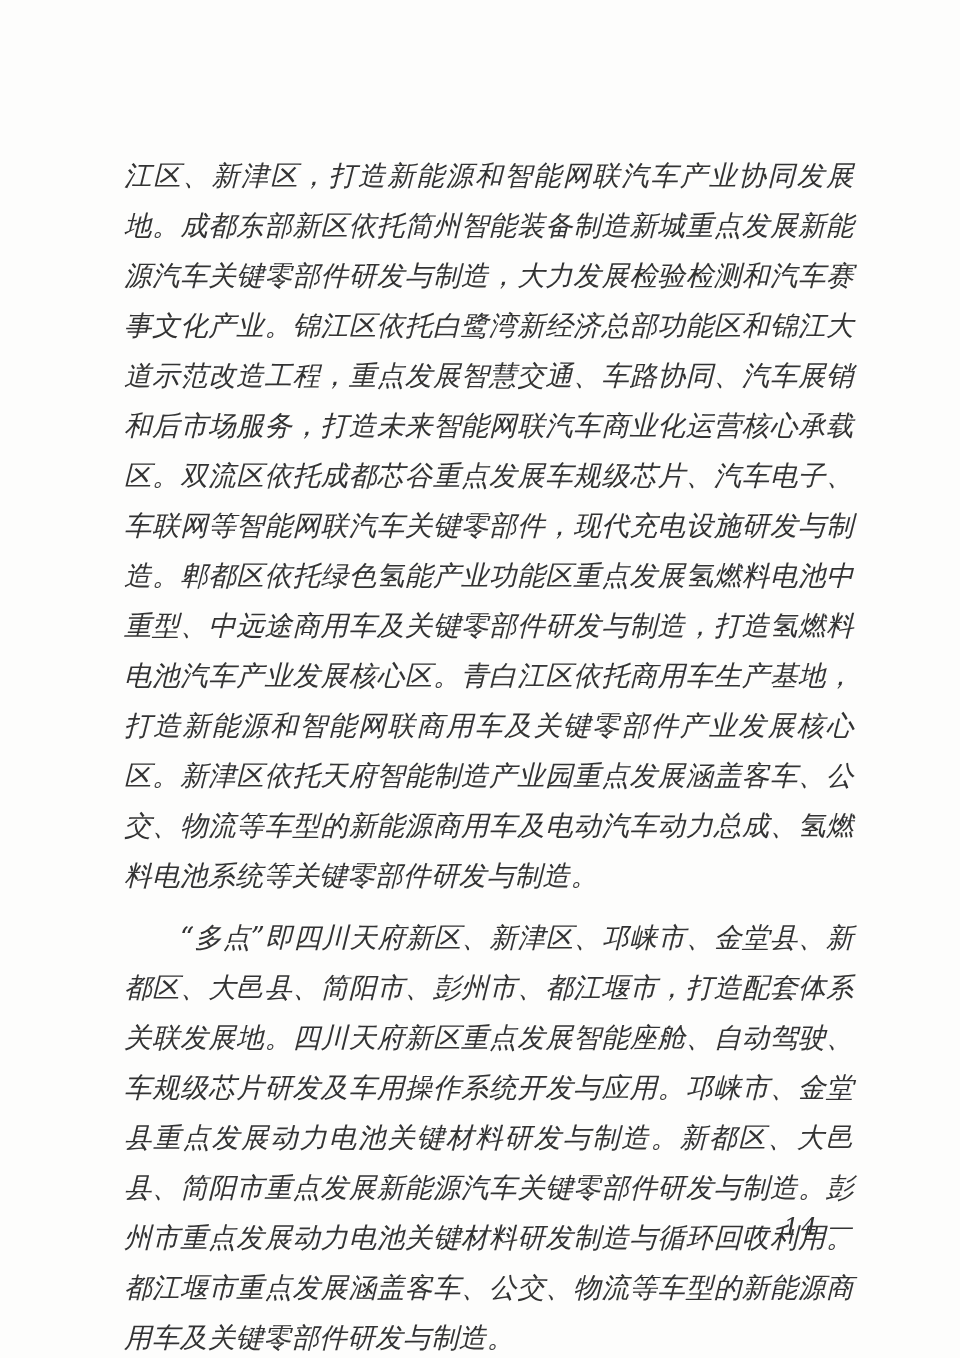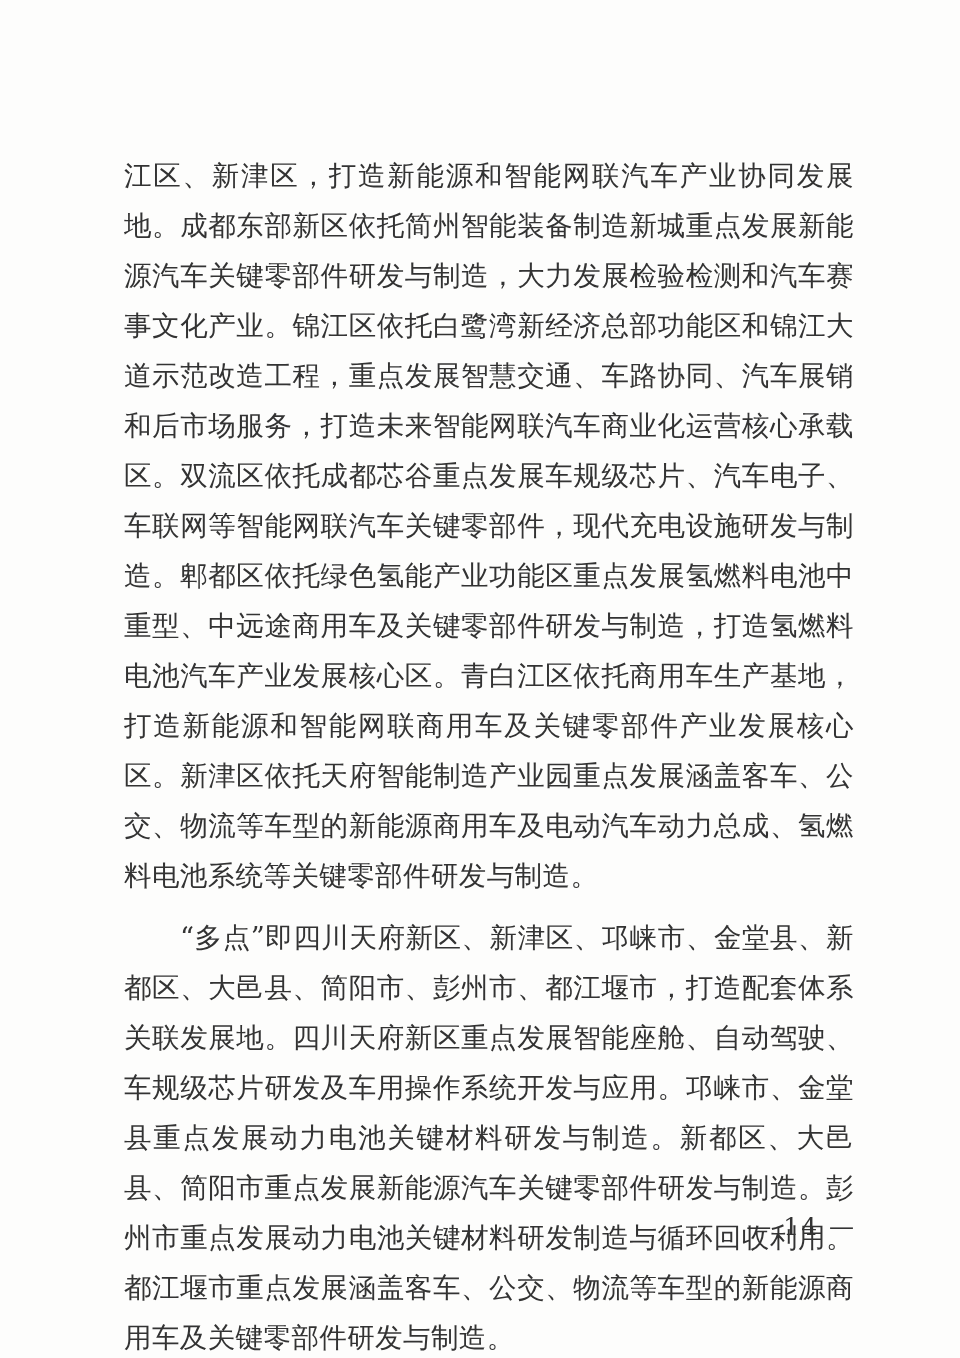--- a/index.html
+++ b/index.html
@@ -15,20 +15,21 @@
     position: relative;
     overflow: hidden;
   }
   .page {
     position: absolute;
     left: 0;
     top: 0;
     width: 960px;
     height: 1358px;
     background: #fdfdfc;
+    font-style: italic;
   }
   .content {
     position: absolute;
     left: 124px;
     top: 150px;
     width: 730px;
   }
   .para {
     font-size: 27.5px;
     line-height: 50px;

